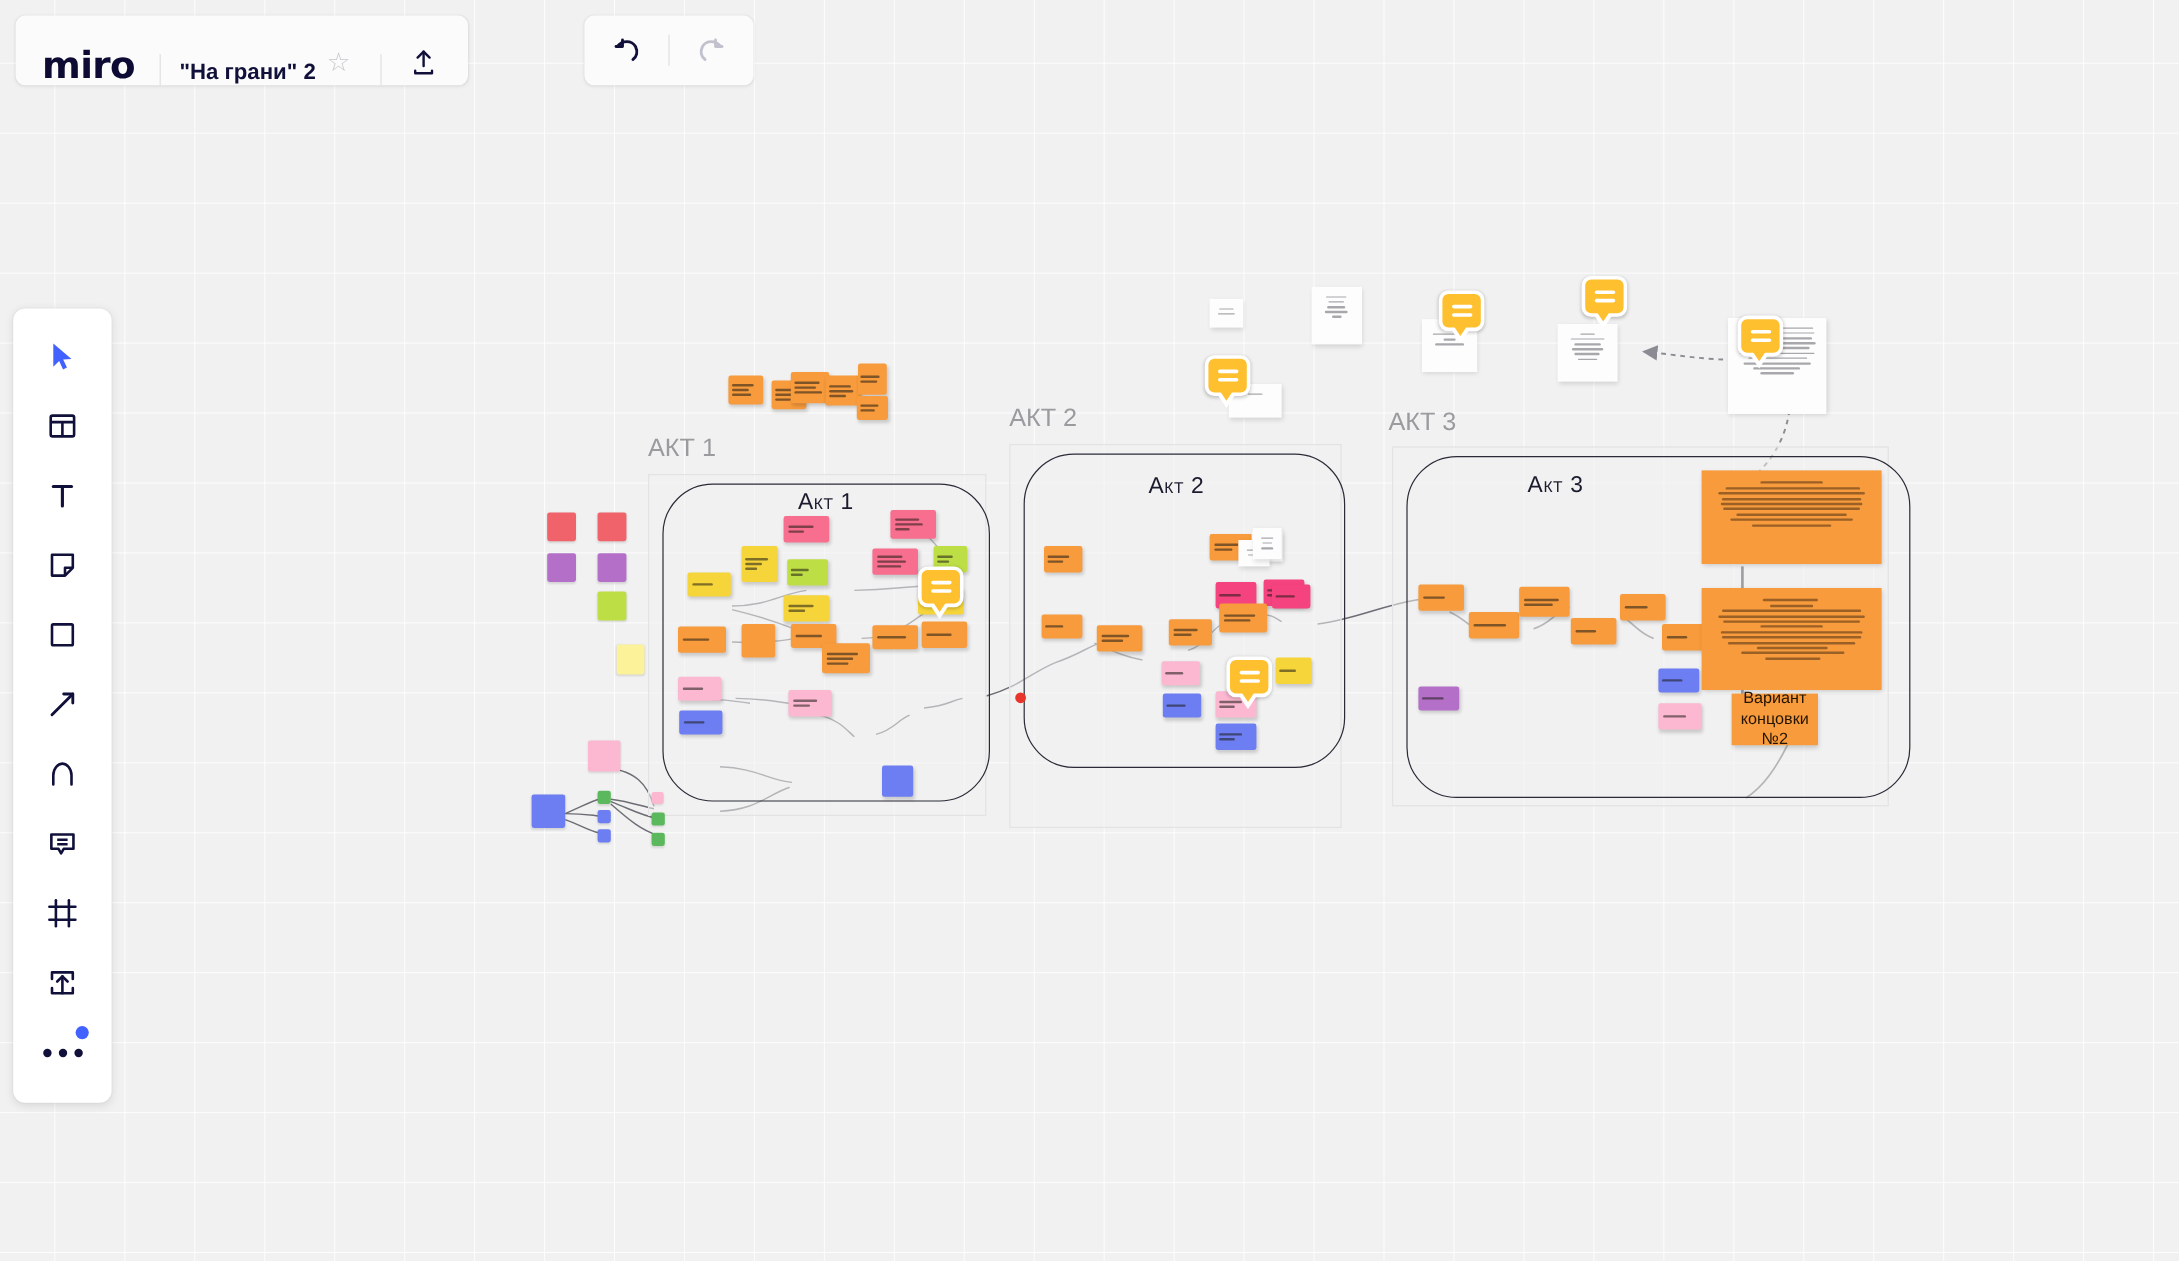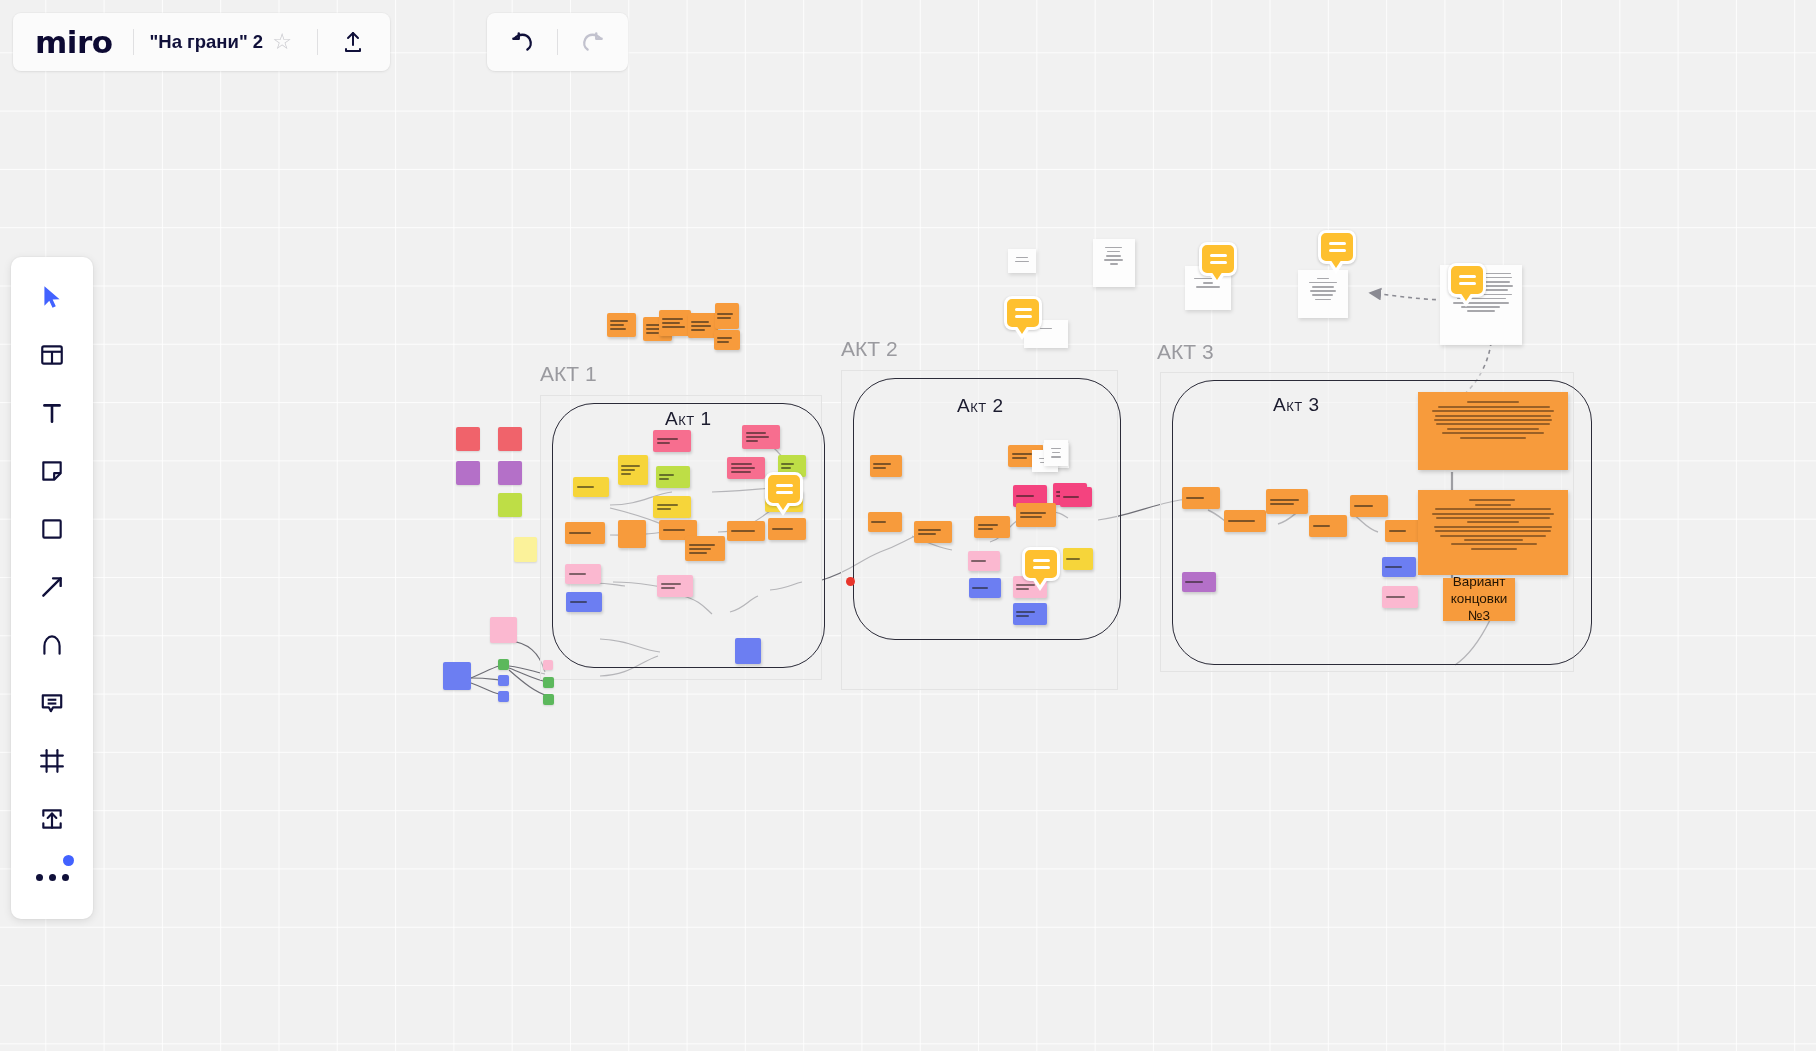--- a/index.html
+++ b/index.html
@@ -29,21 +29,21 @@
   .hdr-group {
     position: absolute;
     top: 13px;
     height: 58px;
     background: #fbfbfb;
     border-radius: 8px;
     box-shadow: 0 1px 3px rgba(0,0,0,.07), 0 0 0 1px rgba(0,0,0,.02);
     display: flex;
     align-items: center;
   }
-  #hdr-main { left: 13px; padding: 0 18px 0 22px; }
+  #hdr-main { left: 13px; padding: 0 18px 0 22px; align-items: flex-end; }
   #hdr-history { left: 487px; padding: 0 16px; }
 
   .miro-logo {
     font-family: "DejaVu Sans", sans-serif;
     font-size: 31px;
     font-weight: 700;
     color: #0d0a33;
     letter-spacing: -0.5px;
     line-height: 1;
     padding-right: 4px;
@@ -586,21 +586,21 @@
     <div class="line" style="width:92%;margin-left:4%"></div>
     <div class="line" style="width:86%;margin-left:7%"></div>
     <div class="line" style="width:40%;margin-left:30%"></div>
     <div class="line" style="width:90%;margin-left:5%"></div>
     <div class="line" style="width:88%;margin-left:6%"></div>
     <div class="line" style="width:80%;margin-left:10%"></div>
     <div class="line" style="width:45%;margin-left:28%"></div>
     <div class="line" style="width:65%;margin-left:18%"></div>
     <div class="line" style="width:35%;margin-left:33%"></div>
   </div>
-  <div class="ending-note" style="left:1443px;top:578px;width:72px;height:43px;">Вариант концовки №3</div>
+  <div class="ending-note" style="left:1443px;top:578px;width:72px;height:43px;">Вариант концовки №2</div>
 
   <div class="card" style="left:1008px;top:249px;width:28px;height:24px;">
     <div class="line" style="width:70%"></div>
       <div class="line" style="width:85%"></div>
     </div>
   <div class="card" style="left:1093px;top:239px;width:42px;height:48px;">
     <div class="line" style="width:55%;margin-left:20%"></div>
       <div class="line" style="width:45%;margin-left:25%"></div>
     <div class="line" style="width:50%;margin-left:22%"></div>
       <div class="line" style="width:62%;margin-left:18%"></div>

